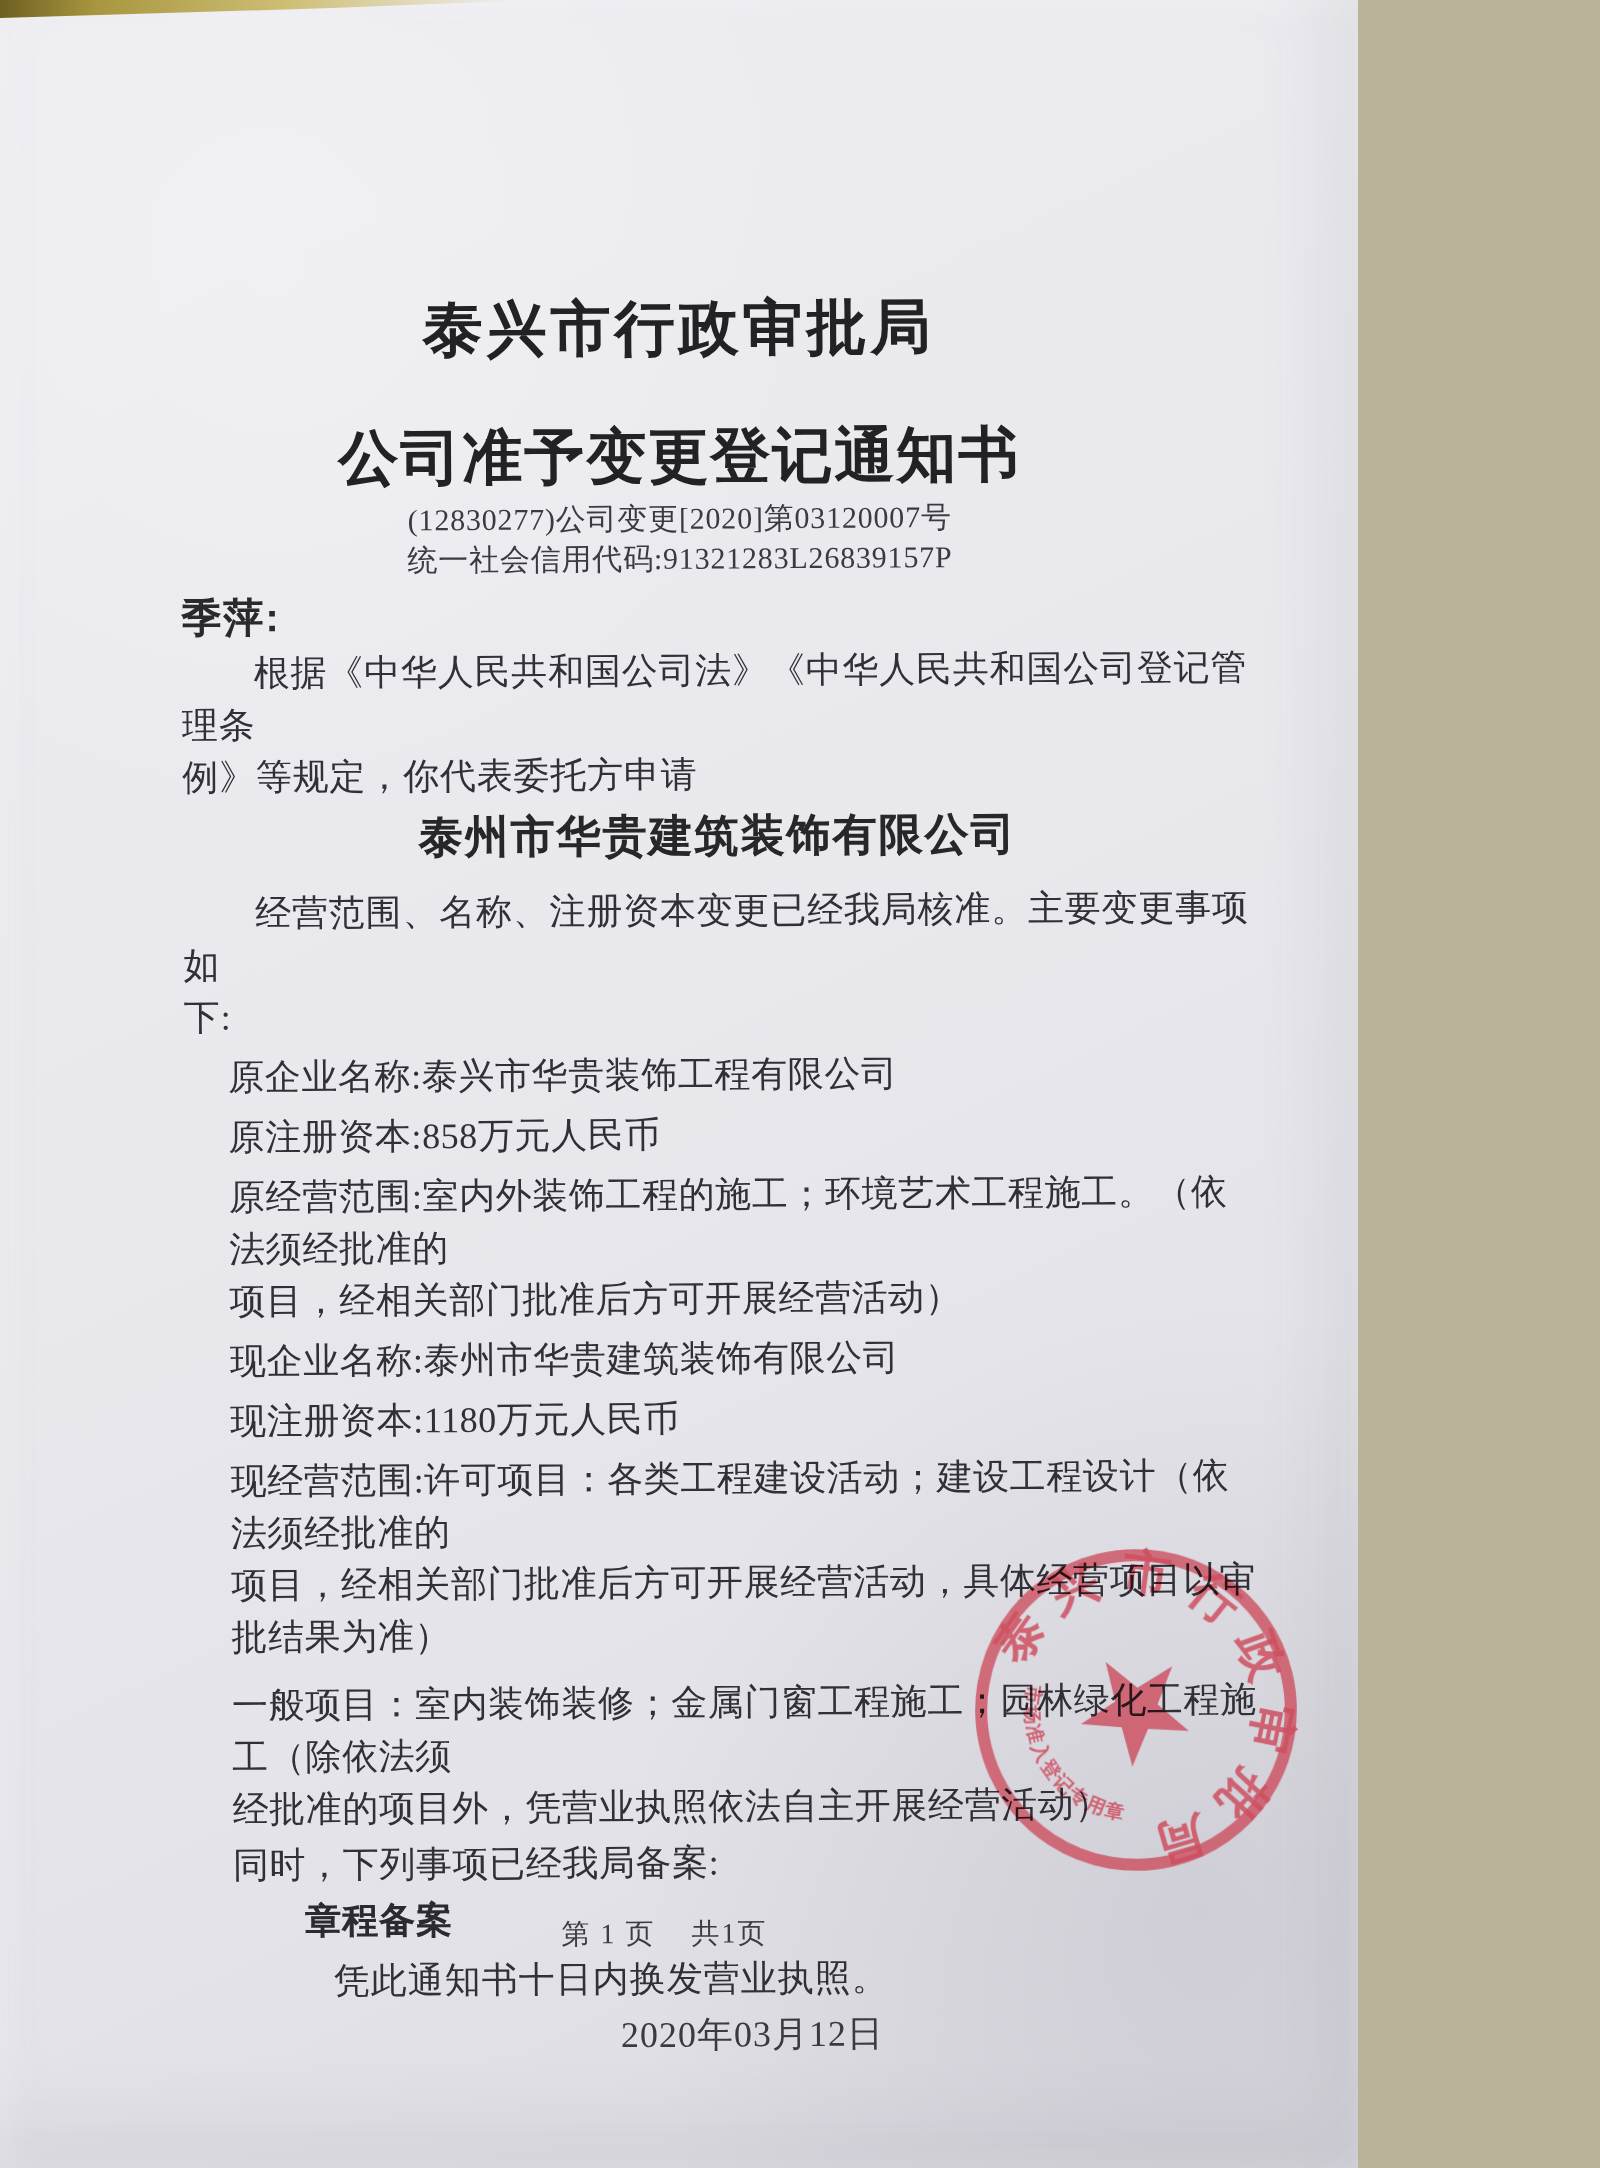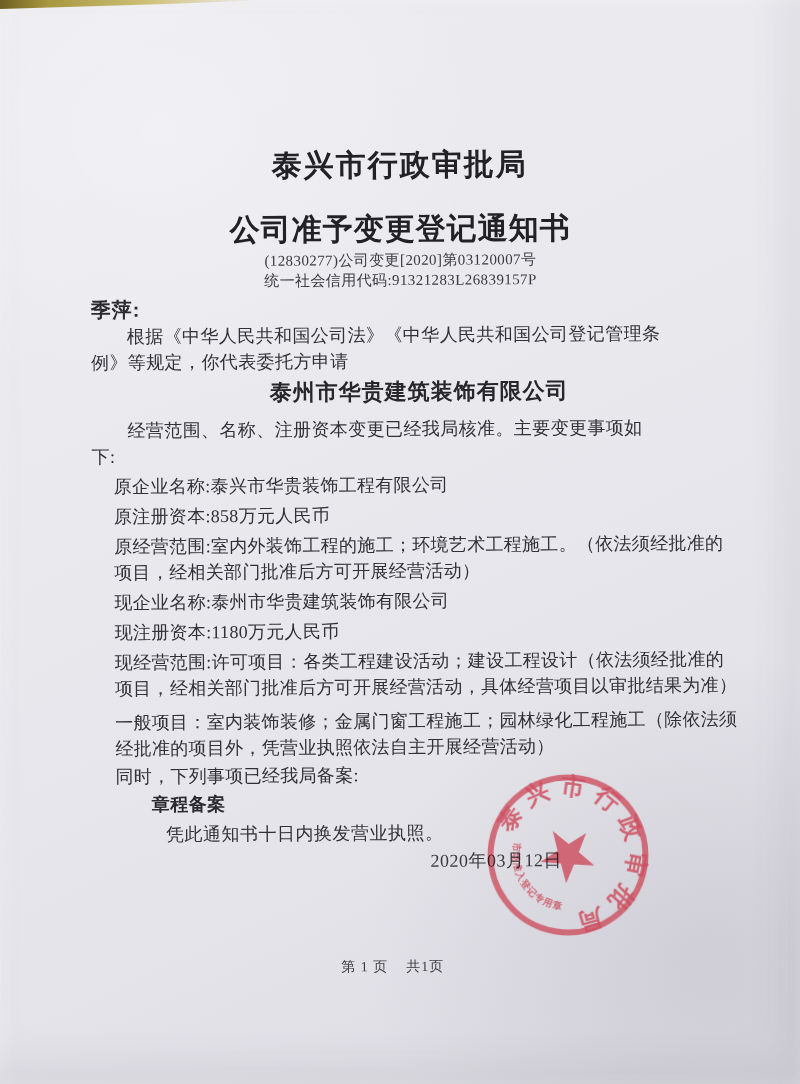--- a/index.html
+++ b/index.html
@@ -2,21 +2,21 @@
 <html><head>
 <meta charset="utf-8">
 <style>
   html,body{margin:0;padding:0;}
   body{
     width:800px;height:1084px;overflow:hidden;
     background:#b9b39a;
     font-family:"Liberation Serif","DejaVu Serif",serif;
   }
   .paper{
-    position:relative;width:800px;height:1084px;overflow:hidden;
+    position:relative;width:679px;height:1084px;overflow:hidden;
     background:
       radial-gradient(ellipse 60% 40% at 88% 88%, rgba(110,110,125,0.14), rgba(110,110,125,0) 70%),
       radial-gradient(ellipse 70% 45% at 20% 12%, rgba(255,255,255,0.25), rgba(255,255,255,0) 60%),
       linear-gradient(155deg,#edecf1 0%,#e9e8ed 45%,#e4e3e9 72%,#dbdae1 100%);
     box-shadow: inset -14px -20px 38px rgba(95,95,112,0.10), inset 4px 2px 18px rgba(255,255,255,0.35);
   }
   .edge-artifact{
     position:absolute;top:0;left:0;width:268px;height:9px;z-index:5;
     background:linear-gradient(to right,#6e5f22 0%,#a8973f 18%,#cfc078 55%,rgba(207,192,120,0) 96%);
     clip-path:polygon(0 0,100% 0,62% 45%,0 100%);

